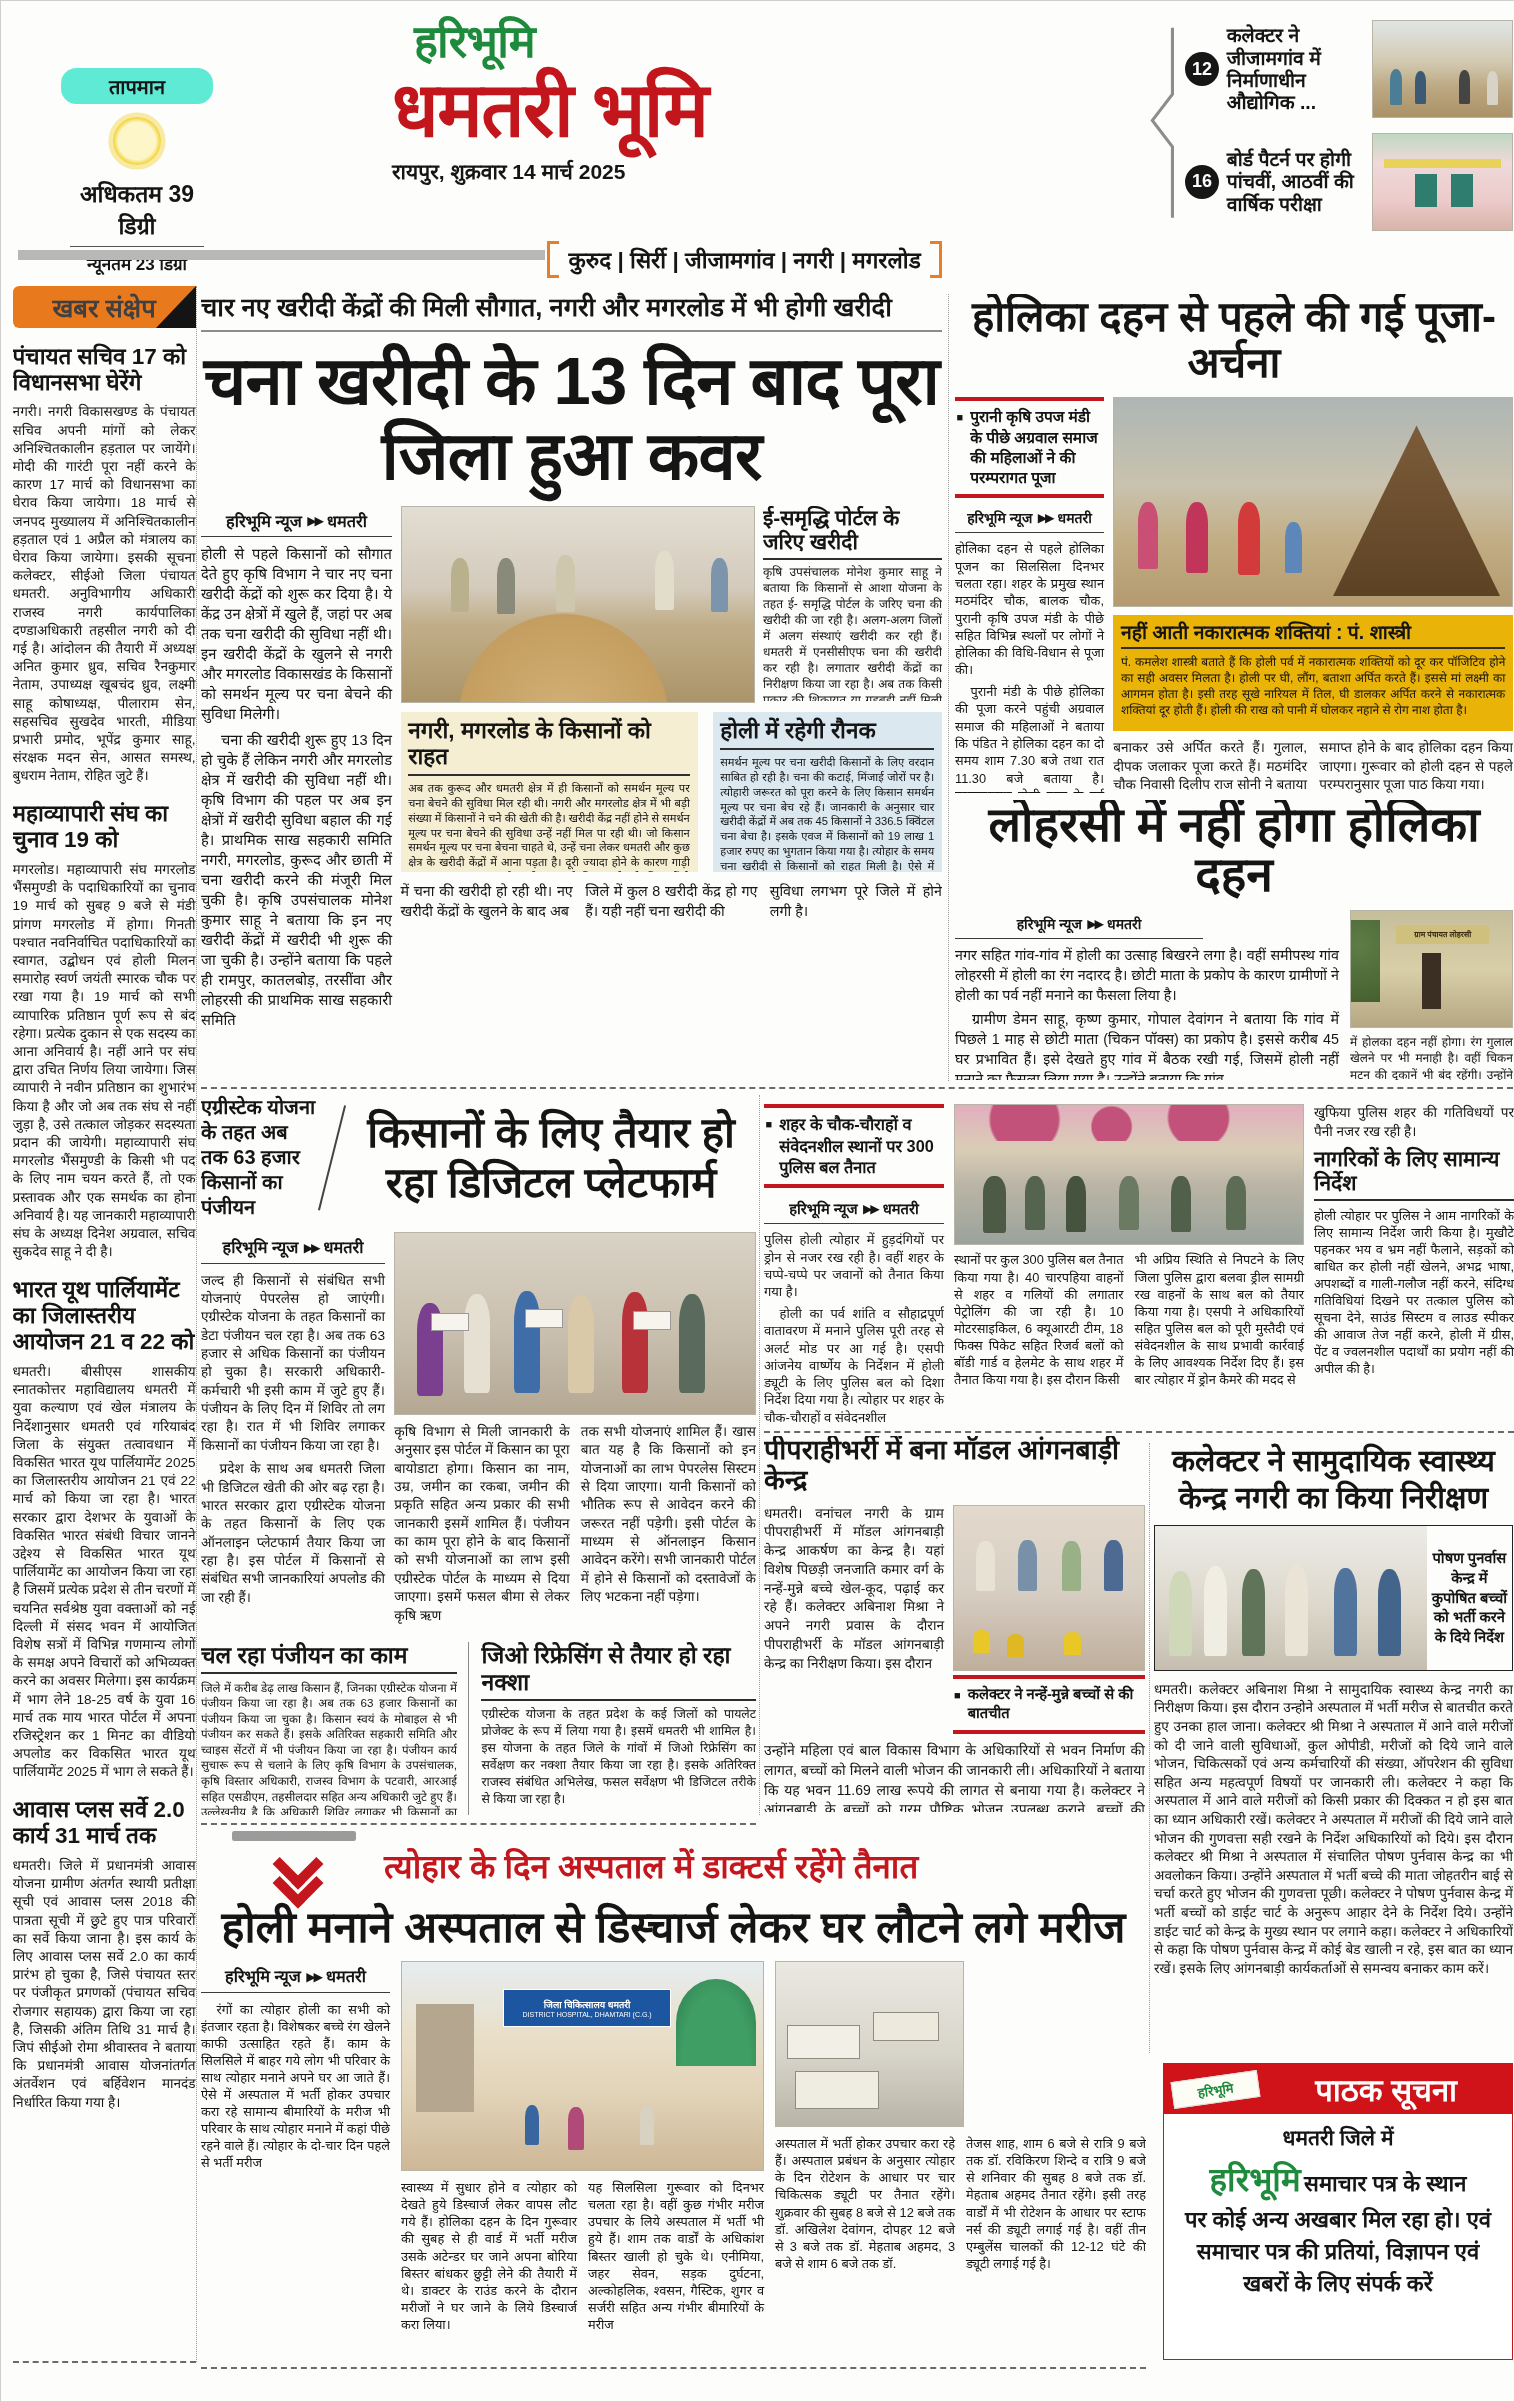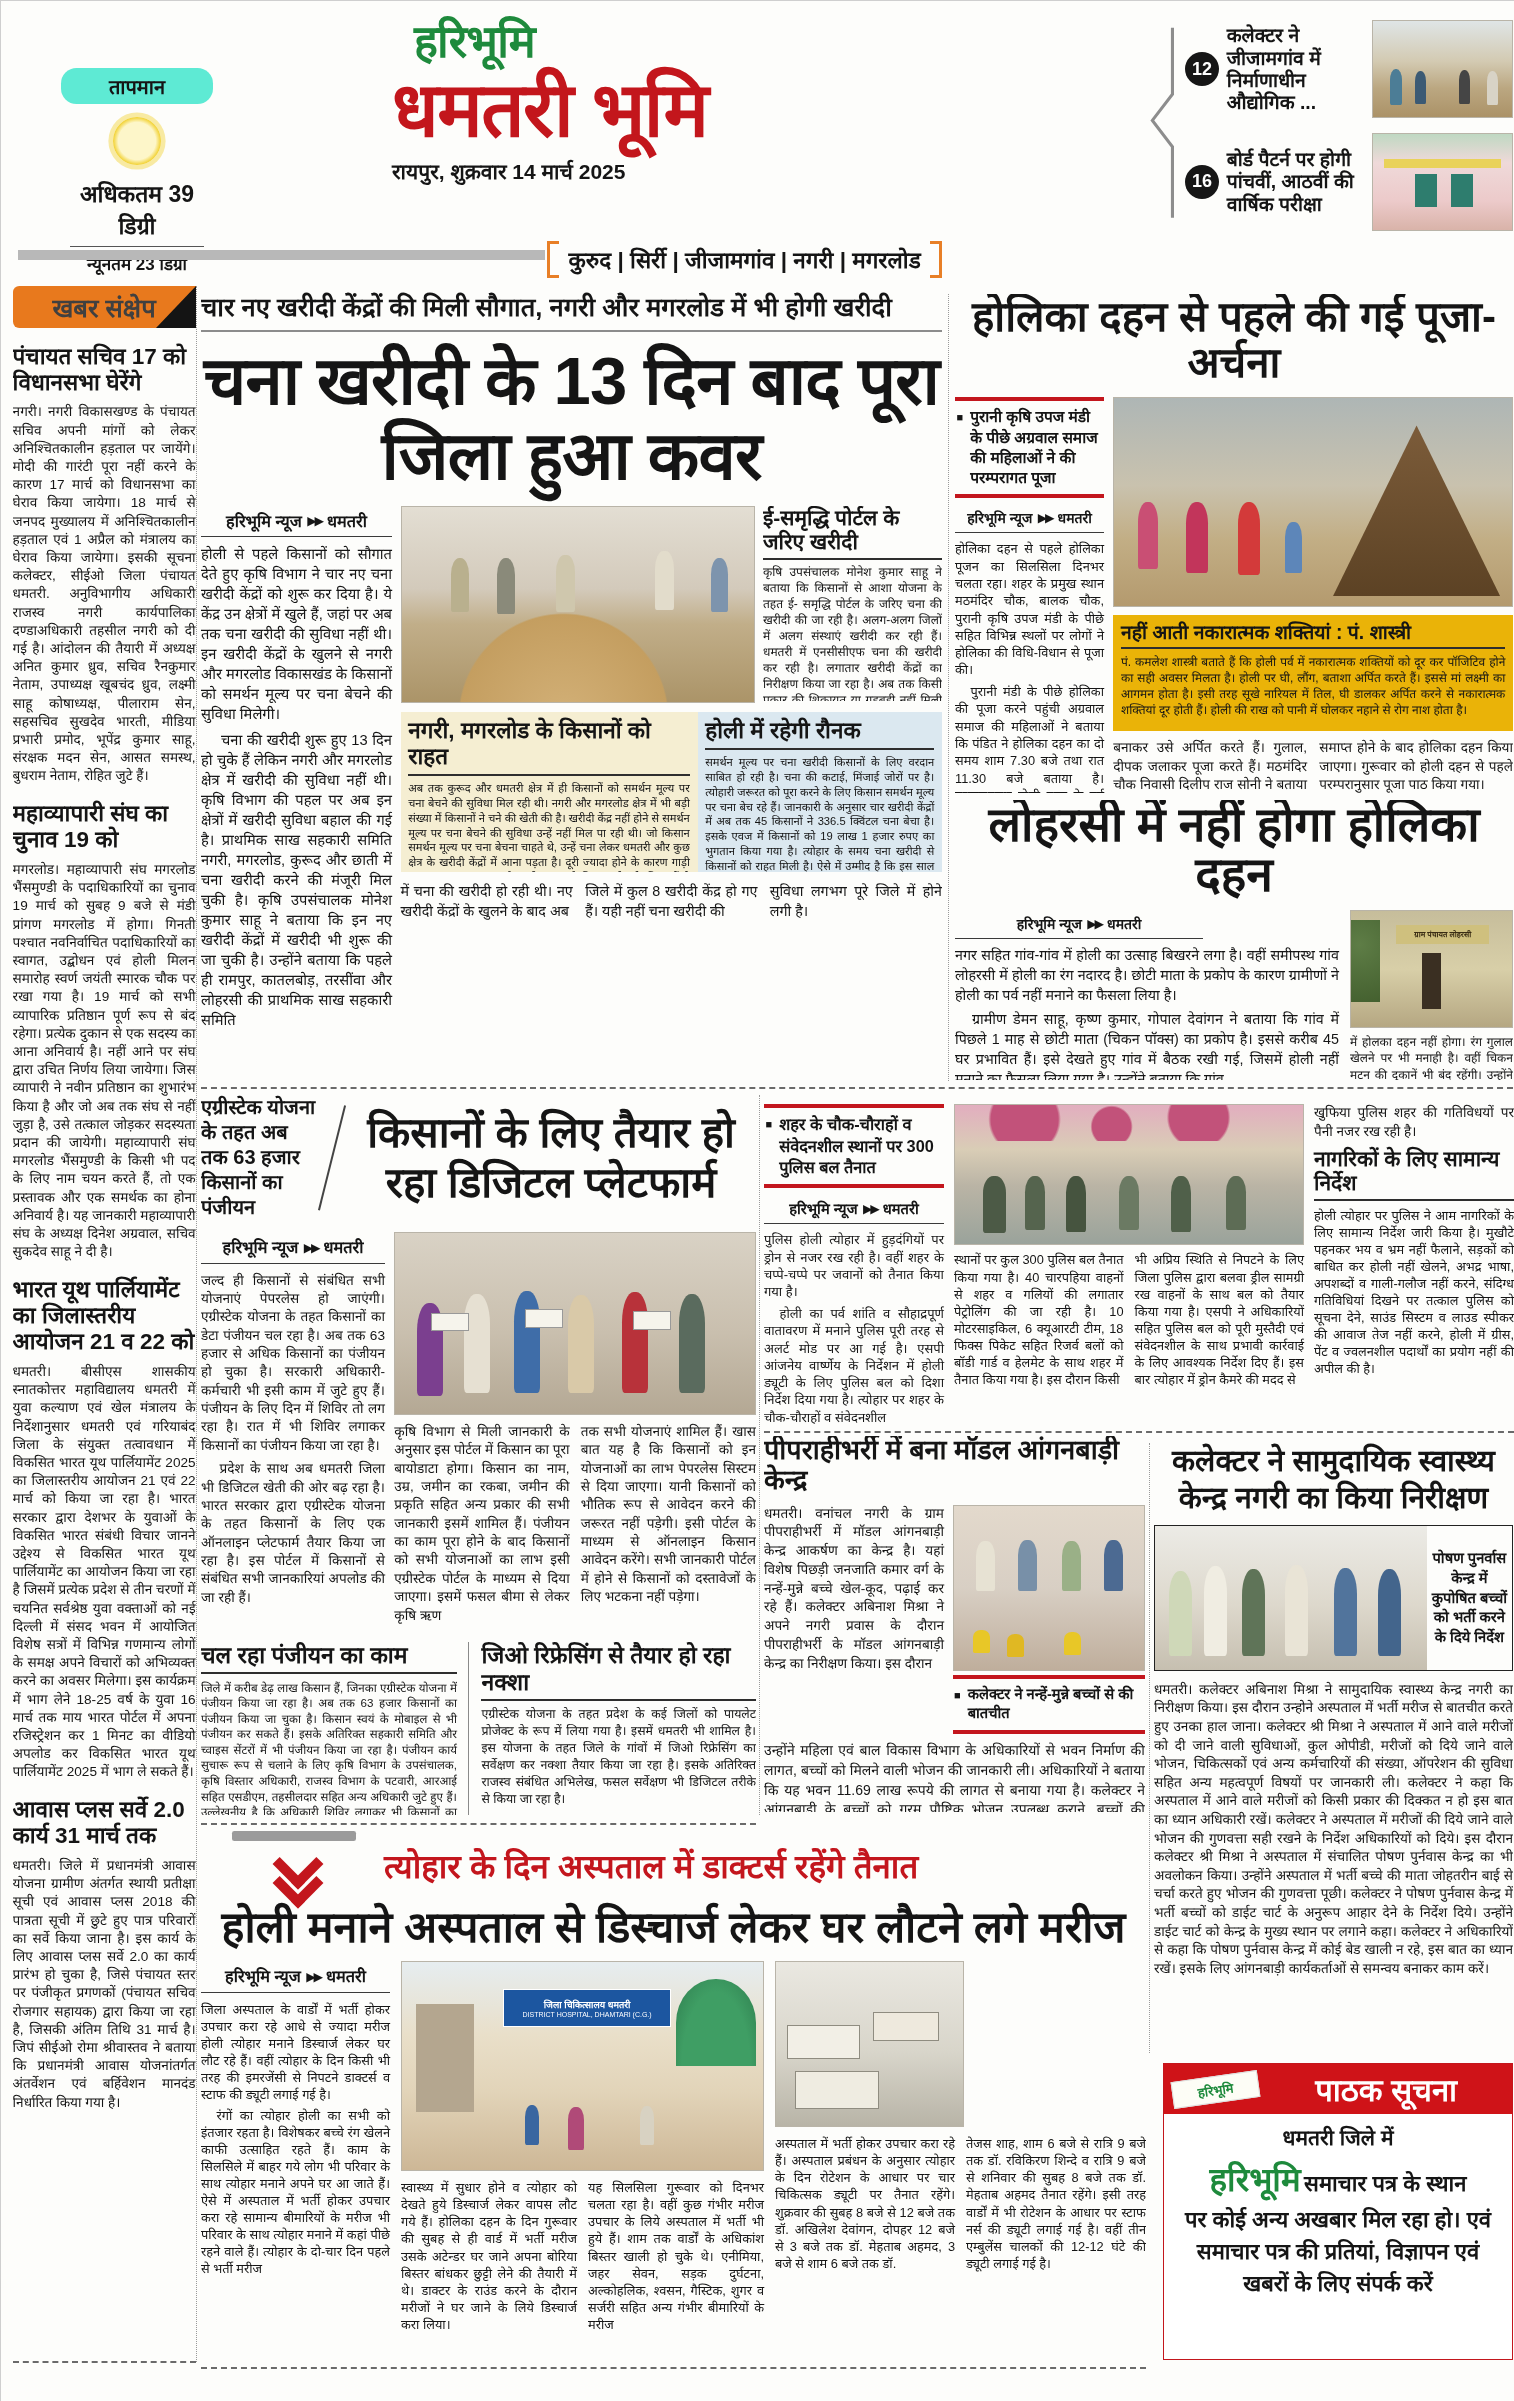--- a/index.html
+++ b/index.html
@@ -128,21 +128,21 @@
             <div class="fig" style="left:27%;bottom:45%;width:18.6px;height:56px;background:#8a8a7a"></div>
             <div class="fig" style="left:44%;bottom:46%;width:18.6px;height:57px;background:#cfc7ad"></div>
             <div class="fig" style="left:72%;bottom:47%;width:18.6px;height:59px;background:#e2dccb"></div>
             <div class="fig" style="left:88%;bottom:46%;width:17px;height:54px;background:#7d94ad"></div>
           </div>
           <div style="flex:1;overflow:hidden;height:195px">
             <h4 class="box-title" style="font-size:21px">ई-समृद्धि पोर्टल के जरिए खरीदी</h4>
             <p class="jt" style="font-size:12px;line-height:1.33">कृषि उपसंचालक मोनेश कुमार साहू ने बताया कि किसानों से आशा योजना के तहत ई- समृद्धि पोर्टल के जरिए चना की खरीदी की जा रही है। अलग-अलग जिलों में अलग संस्थाएं खरीदी कर रही हैं। धमतरी में एनसीसीएफ चना की खरीदी कर रही है। लगातार खरीदी केंद्रों का निरीक्षण किया जा रहा है। अब तक किसी प्रकार की शिकायत या गड़बड़ी नहीं मिली है।</p>
           </div>
         </div>
-        <div style="display:flex;gap:0;margin-top:9.3px">
+        <div style="display:flex;gap:15px;margin-top:9.3px">
           <div style="flex:0 0 297px;height:160px;background:#f5eed2;padding:6.2px 7.7px;overflow:hidden;box-sizing:border-box">
             <h4 class="box-title" style="font-size:22.5px">नगरी, मगरलोड के किसानों को राहत</h4>
             <p class="jt" style="font-size:11.2px;line-height:1.32">अब तक कुरूद और धमतरी क्षेत्र में ही किसानों को समर्थन मूल्य पर चना बेचने की सुविधा मिल रही थी। नगरी और मगरलोड क्षेत्र में भी बड़ी संख्या में किसानों ने चने की खेती की है। खरीदी केंद्र नहीं होने से समर्थन मूल्य पर चना बेचने की सुविधा उन्हें नहीं मिल पा रही थी। जो किसान समर्थन मूल्य पर चना बेचना चाहते थे, उन्हें चना लेकर धमतरी और कुछ क्षेत्र के खरीदी केंद्रों में आना पड़ता है। दूरी ज्यादा होने के कारण गाड़ी का भाड़ा ज्यादा लगता है। यही कारण है कि इन क्षेत्र के किसानों ने समर्थन मूल्य पर चना बेचने में रूचि नहीं ली थी। अब नए खरीदी केंद्र खुलने के बाद इन क्षेत्र के किसान आसानी से समर्थन मूल्य पर चना बेच पाएंगे।</p>
           </div>
           <div style="flex:1;height:160px;background:#dbe8f0;padding:6.2px 7.7px;overflow:hidden;box-sizing:border-box">
             <h4 class="box-title" style="font-size:22.5px">होली में रहेगी रौनक</h4>
             <p class="jt" style="font-size:11.2px;line-height:1.32">समर्थन मूल्य पर चना खरीदी किसानों के लिए वरदान साबित हो रही है। चना की कटाई, मिंजाई जोरों पर है। त्योहारी जरूरत को पूरा करने के लिए किसान समर्थन मूल्य पर चना बेच रहे हैं। जानकारी के अनुसार चार खरीदी केंद्रों में अब तक 45 किसानों ने 336.5 क्विंटल चना बेचा है। इसके एवज में किसानों को 19 लाख 1 हजार रुपए का भुगतान किया गया है। त्योहार के समय चना खरीदी से किसानों को राहत मिली है। ऐसे में उम्मीद है कि इस साल होली में वे जमकर रंग गुलाल उड़ाएंगे।</p>
           </div>
         </div>
         <div style="display:flex;gap:12.4px;margin-top:9.3px">
@@ -360,21 +360,20 @@
       <div style="font-size:33px;font-weight:bold;color:#c3161d">त्योहार के दिन अस्पताल में डाक्टर्स रहेंगे तैनात</div>
     </div>
     <h2 style="font-size:43px;font-weight:bold;text-align:center;line-height:1.05;margin-top:4.6px">होली मनाने अस्पताल से डिस्चार्ज लेकर घर लौटने लगे मरीज</h2>
     <div style="display:flex;gap:11px;margin-top:11px">
       <div style="flex:0 0 189px">
         <div class="byline">
           <span>हरिभूमि न्यूज</span>
           <span class="ff">▶▶</span>
           <span>धमतरी</span>
         </div>
-        <p class="jt" style="font-size:12.8px;line-height:1.33">जिला अस्पताल के वार्डों में भर्ती होकर उपचार करा रहे आधे से ज्यादा मरीज होली त्योहार मनाने डिस्चार्ज लेकर घर लौट रहे हैं। वहीं त्योहार के दिन किसी भी तरह की इमरजेंसी से निपटने डाक्टर्स व स्टाफ की ड्यूटी लगाई गई है।</p>
         <p class="jt" style="font-size:12.8px;line-height:1.33;margin-top:4.6px;text-indent:15.5px">रंगों का त्योहार होली का सभी को इंतजार रहता है। विशेषकर बच्चे रंग खेलने काफी उत्साहित रहते हैं। काम के सिलसिले में बाहर गये लोग भी परिवार के साथ त्योहार मनाने अपने घर आ जाते हैं। ऐसे में अस्पताल में भर्ती होकर उपचार करा रहे सामान्य बीमारियों के मरीज भी परिवार के साथ त्योहार मनाने में कहां पीछे रहने वाले हैं। त्योहार के दो-चार दिन पहले से भर्ती मरीज</p>
       </div>
       <div style="flex:0 0 363px">
         <div class="photo" style="height:208px;background:linear-gradient(180deg,#e6edf0 0%,#e9dfc9 35%,#e2d4b9 62%,#cdb796 100%)">
           <div class="abs sign" style="left:28%;top:13%;width:46%;height:17%;background:#1c56a0;border:1.5px solid #fff;color:#fff">
             <span style="font-size:9.3px;font-weight:bold">जिला चिकित्सालय धमतरी</span>
             <span style="font-size:7px">DISTRICT HOSPITAL, DHAMTARI (C.G.)</span>
           </div>
           <div class="abs" style="right:2%;top:8%;width:22%;height:42%;background:radial-gradient(ellipse at 50% 100%,#3f9e64 60%,#2e7d4e 100%);border-radius:50% 50% 0 0"></div>
           <div class="abs" style="left:4%;top:20%;width:16%;height:52%;background:#b4a68f"></div>

